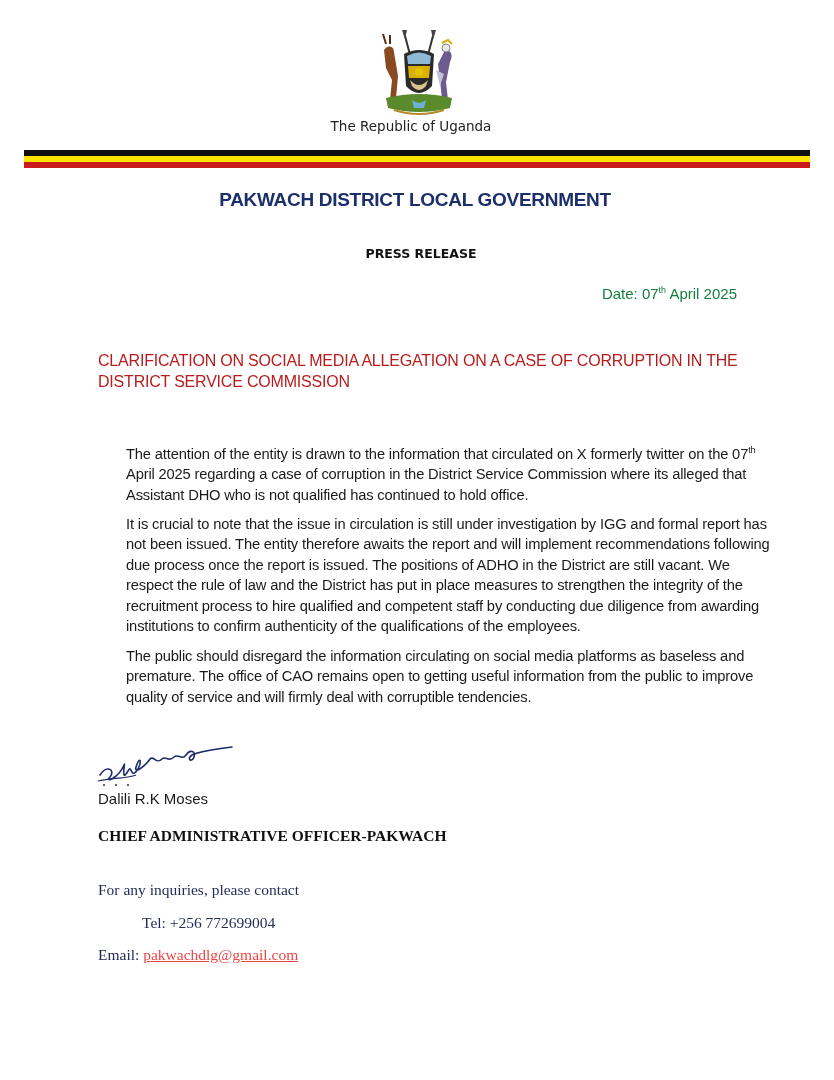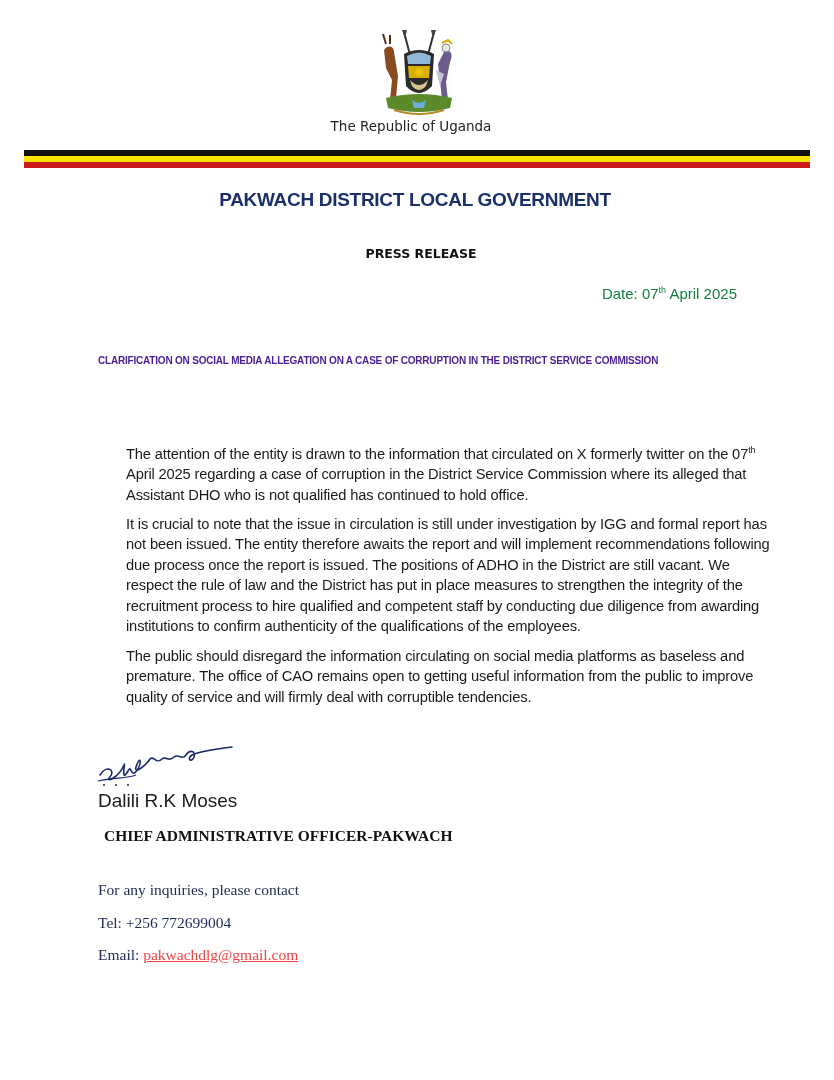--- a/index.html
+++ b/index.html
@@ -69,24 +69,24 @@
       top: 285px;
       font-size: 15px;
       color: #15803d;
     }
     .date sup { font-size: 9px; }
     .subject {
       position: absolute;
       left: 98px;
       top: 350px;
       width: 650px;
-      font-weight: bold;
-      font-size: 10px;
+      font-weight: normal;
+      font-size: 16px;
       line-height: 21px;
-      color: #4c1d95;
+      color: #b91c1c;
       letter-spacing: -0.2px;
     }
     .body-para {
       position: absolute;
       left: 98px;
       width: 650px;
       font-size: 14.7px;
       line-height: 20.4px;
       color: #1a1a1a;
       letter-spacing: -0.15px;
@@ -100,41 +100,41 @@
       position: absolute;
       left: 96px;
       top: 735px;
       width: 140px;
       height: 52px;
     }
     .signer-name {
       position: absolute;
       left: 98px;
       top: 790px;
-      font-size: 19px;
+      font-size: 15px;
       color: #1a1a1a;
     }
     .signer-title {
       position: absolute;
-      left: 104px;
+      left: 98px;
       top: 827px;
       font-family: "Liberation Serif", serif;
       font-weight: bold;
       font-size: 15.5px;
       color: #111;
     }
     .contact {
       position: absolute;
       left: 98px;
       font-family: "Liberation Serif", serif;
       font-size: 15.5px;
       color: #1f2a55;
     }
     .c1 { top: 881px; }
-    .c2 { top: 914px; }
+    .c2 { top: 914px; margin-left: 44px; }
     .c3 { top: 946px; }
     .email-link {
       color: #ef4444;
       text-decoration: underline;
     }
   </style>
 </head>
 <body>
 
 <svg class="coat-of-arms" viewBox="0 0 90 88">

